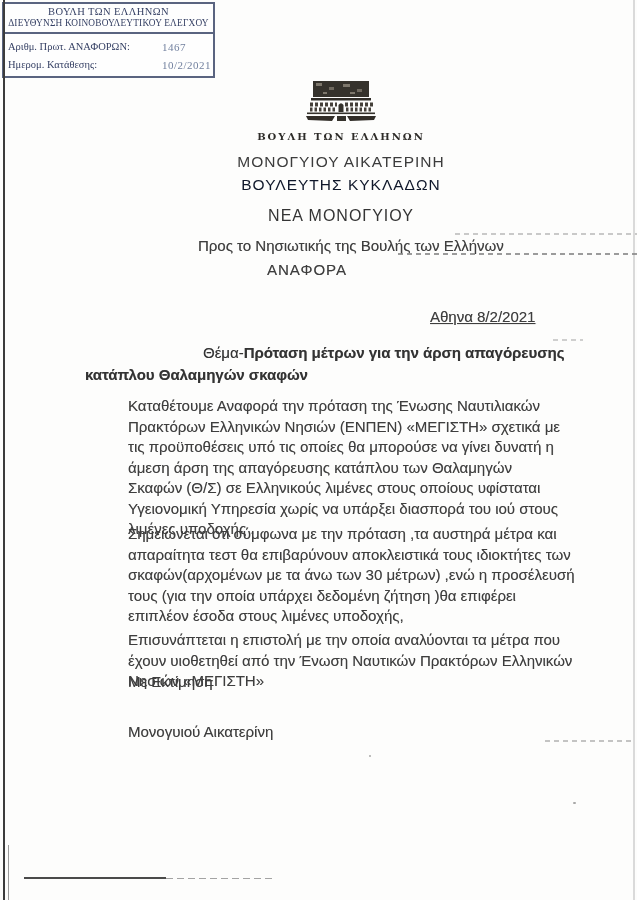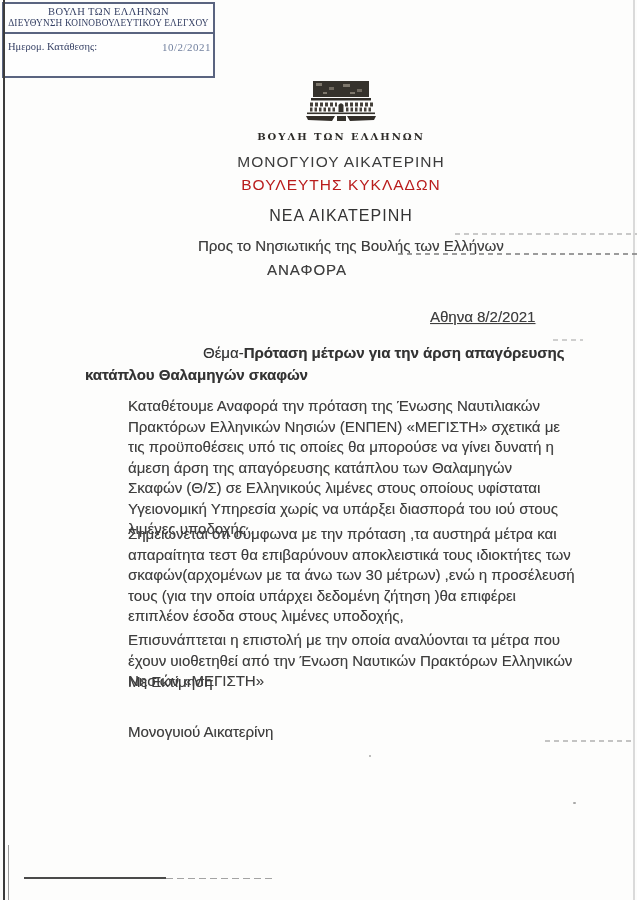--- a/index.html
+++ b/index.html
@@ -45,21 +45,21 @@
     position:absolute;left:45px;top:80px;width:592px;
     text-align:center;color:#3a3a3a;
   }
   .emblem{display:inline-block;}
   .emblem-caption{
     margin-top:3px;
     font-family:"DejaVu Serif","Liberation Serif",serif;
     font-weight:bold;font-size:10px;letter-spacing:2px;color:#2e2c29;
   }
   .mp-name{margin-top:11px;font-size:15.5px;letter-spacing:1px;color:#3c3c3c;}
-  .mp-title{margin-top:5px;font-size:15.5px;letter-spacing:1px;color:#b91c1c;}
+  .mp-title{margin-top:5px;font-size:15.5px;letter-spacing:1px;color:#0f172a;}
   .party{margin-top:13px;font-size:16px;letter-spacing:1px;color:#343434;}
   
   .txt{position:absolute;font-size:15px;color:var(--body-ink);
        text-shadow:0.2px 0.2px 0.3px rgba(70,70,70,.5);}
   .to-presidium{left:198px;top:237px;}
   .doc-type{left:267px;top:261px;letter-spacing:1px;}
   .to-ministry{left:136px;top:286px;}
   .place-date{left:430px;top:308px;text-decoration:underline;}
   
   .subject{
@@ -100,20 +100,24 @@
 <body>
 
 <div class="page">
 
   <div class="stamp">
     <div class="stamp-header">
       <span class="l1">ΒΟΥΛΗ ΤΩΝ ΕΛΛΗΝΩΝ</span>
       <span class="l2">ΔΙΕΥΘΥΝΣΗ ΚΟΙΝΟΒΟΥΛΕΥΤΙΚΟΥ ΕΛΕΓΧΟΥ</span>
     </div>
     <div class="stamp-row">
+      <span>Αριθμ. Πρωτ. ΑΝΑΦΟΡΩΝ:</span>
+      <span class="val">1467</span>
+    </div>
+    <div class="stamp-row">
       <span>Ημερομ. Κατάθεσης:</span>
       <span class="val">10/2/2021</span>
     </div>
   </div>
 
   <div class="letterhead">
     <svg class="emblem" width="76" height="44" viewBox="0 0 76 44" aria-hidden="true">
       <rect x="10" y="1" width="56" height="16" fill="#35322c"></rect>
       <rect x="13" y="3" width="6" height="3" fill="#7d776c"></rect>
       <rect x="26" y="7" width="5" height="3" fill="#6f695f"></rect>
@@ -127,21 +131,21 @@
       <rect x="34" y="21.5" width="8" height="10.5" fill="#fdfdfc"></rect>
       <path d="M35.5 32 L35.5 25 Q38 21.5 40.5 25 L40.5 32 Z" fill="#35322c"></path>
       <rect x="4" y="32.5" width="68" height="1.6" fill="#35322c"></rect>
       <polygon points="3,36 32,36 29,41 5,40" fill="#312d28"></polygon>
       <polygon points="44,36 73,36 71,40 47,41" fill="#312d28"></polygon>
       <rect x="34" y="36" width="9" height="5" fill="#35322c"></rect>
     </svg>
     <div class="emblem-caption">ΒΟΥΛΗ ΤΩΝ ΕΛΛΗΝΩΝ</div>
     <div class="mp-name">ΜΟΝΟΓΥΙΟΥ ΑΙΚΑΤΕΡΙΝΗ</div>
     <div class="mp-title">ΒΟΥΛΕΥΤΗΣ ΚΥΚΛΑΔΩΝ</div>
-    <div class="party">ΝΕΑ ΑΙΚΑΤΕΡΙΝΗ</div>
+    <div class="party">ΝΕΑ ΜΟΝΟΓΥΙΟΥ</div>
   </div>
 
   <div class="txt to-presidium">Προς το Νησιωτικής της Βουλής των Ελλήνων</div>
   <div class="txt doc-type">ΑΝΑΦΟΡΑ</div>
   <div class="txt place-date">Αθηνα 8/2/2021</div>
 
   <div class="subject">
     <span class="lbl">Θέμα-</span><span class="stx">Πρόταση μέτρων για την άρση απαγόρευσης κατάπλου Θαλαμηγών σκαφών</span>
   </div>
 

